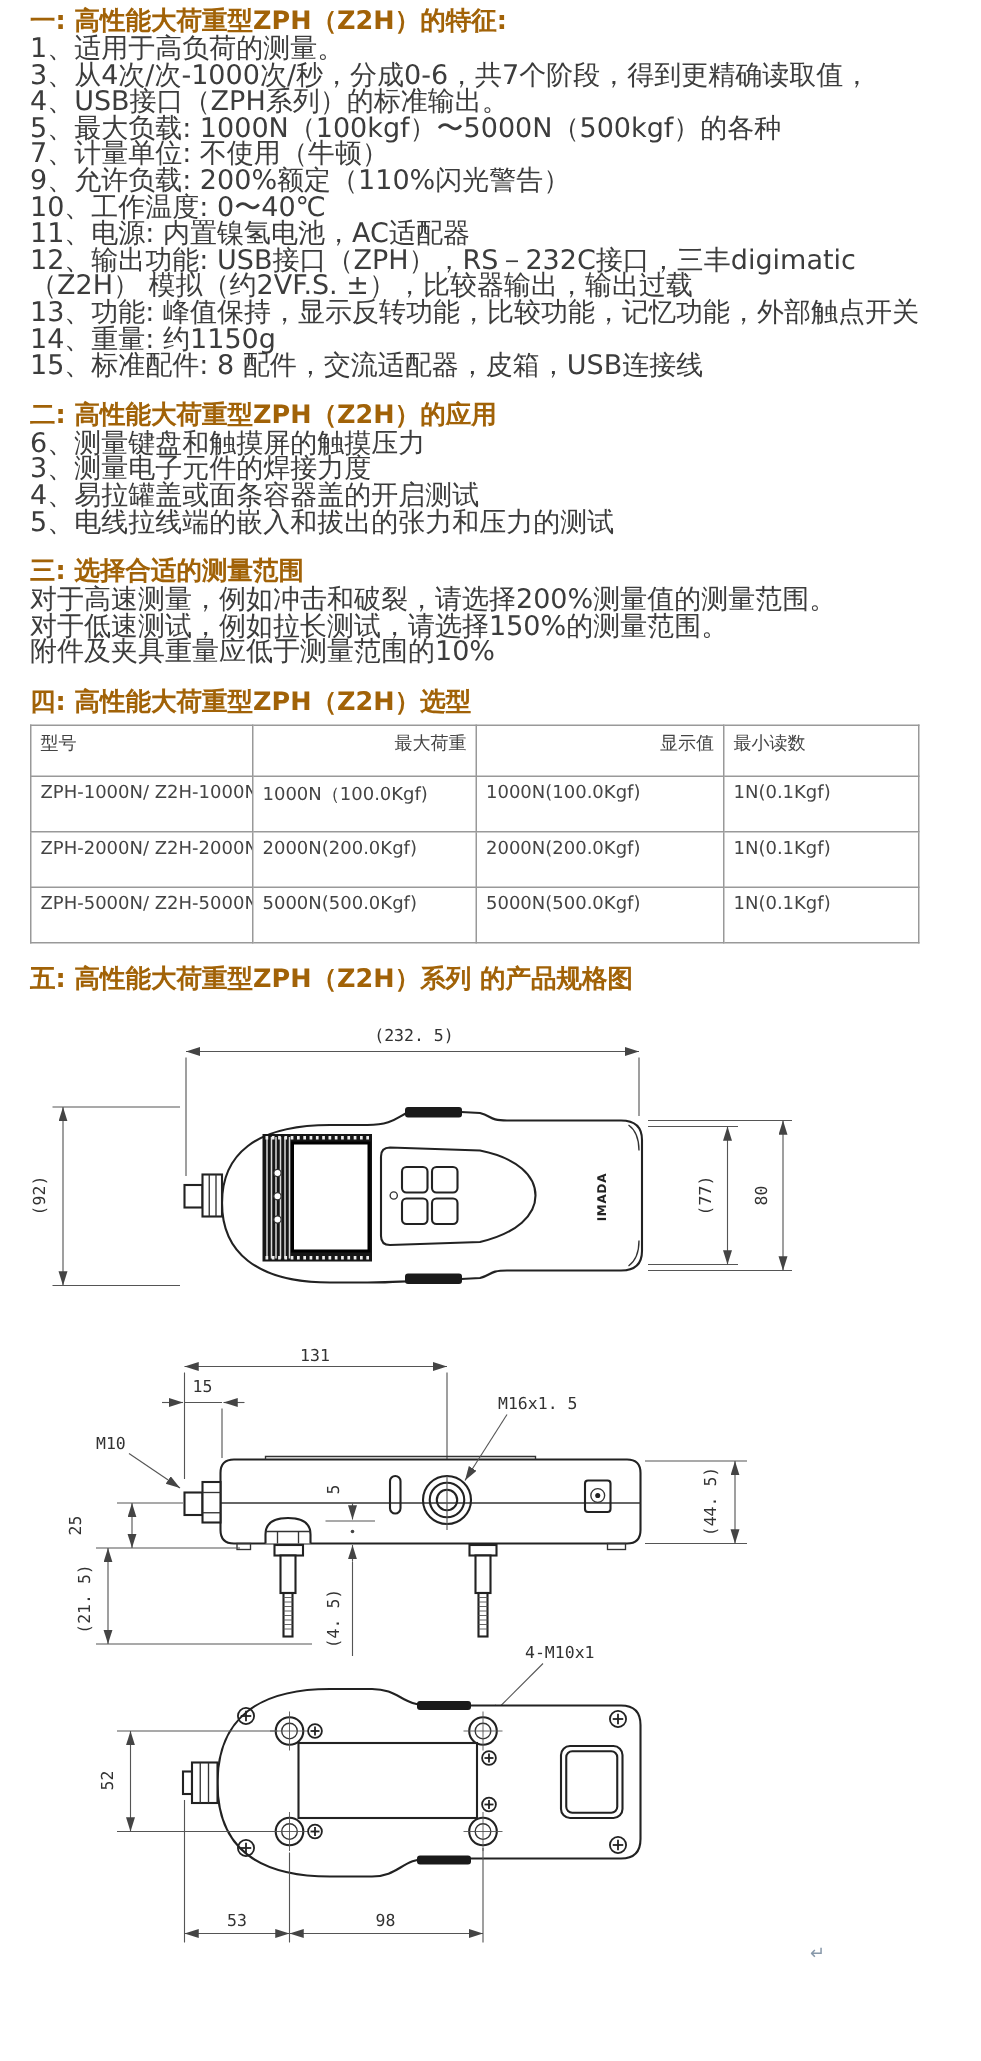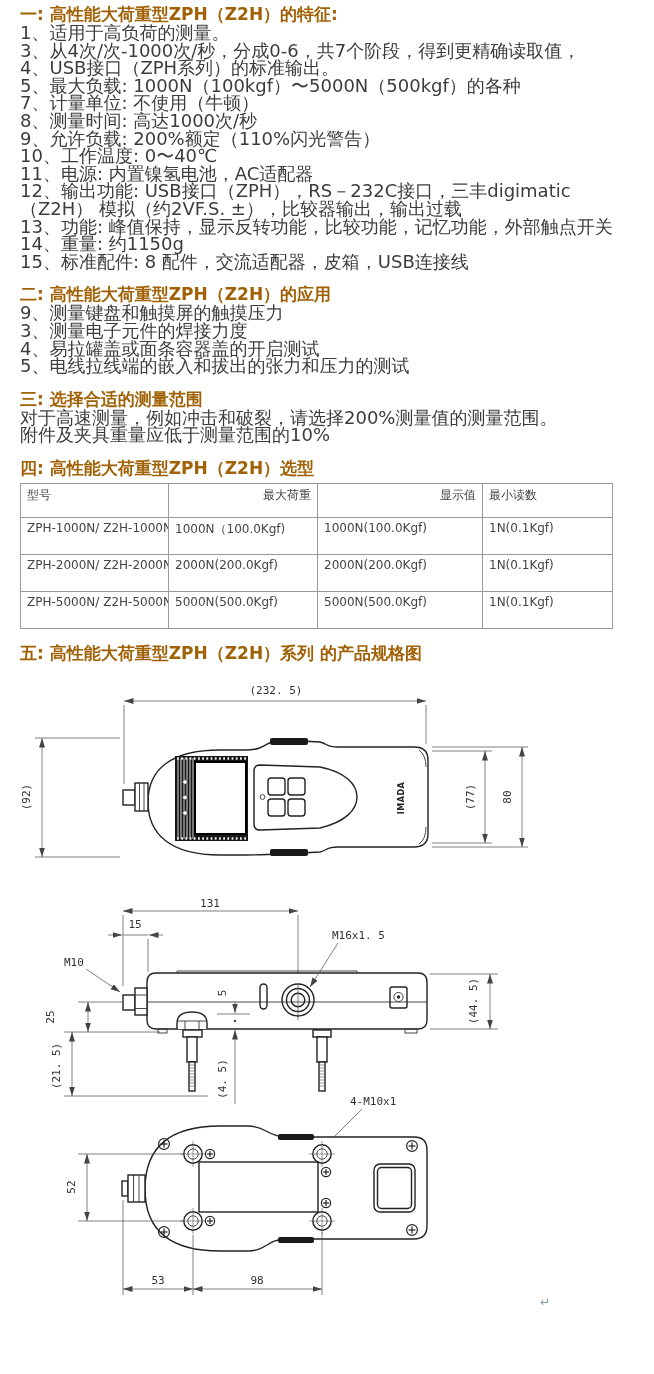--- a/index.html
+++ b/index.html
@@ -29,41 +29,41 @@
 
 <div class="page">
 
   <div>
     <p class="sec-title first">一: 高性能大荷重型ZPH（Z2H）的特征:</p>
     <p class="line">1、适用于高负荷的测量。</p>
     <p class="line">3、从4次/次-1000次/秒，分成0-6，共7个阶段，得到更精确读取值，</p>
     <p class="line">4、USB接口（ZPH系列）的标准输出。</p>
     <p class="line">5、最大负载: 1000N（100kgf）〜5000N（500kgf）的各种</p>
     <p class="line">7、计量单位: 不使用（牛顿）</p>
-    <p class="line">8、测量时间: 高达1000次/秒</p>
     <p class="line">9、允许负载: 200%额定（110%闪光警告）</p>
     <p class="line">10、工作温度: 0〜40℃</p>
     <p class="line">11、电源: 内置镍氢电池，AC适配器</p>
     <p class="line">12、输出功能: USB接口（ZPH），RS－232C接口，三丰digimatic（Z2H） 模拟（约2VF.S. ±），比较器输出，输出过载</p>
     <p class="line">13、功能: 峰值保持，显示反转功能，比较功能，记忆功能，外部触点开关</p>
     <p class="line">14、重量: 约1150g</p>
     <p class="line">15、标准配件: 8 配件，交流适配器，皮箱，USB连接线</p>
   </div>
 
   <div>
     <p class="sec-title">二: 高性能大荷重型ZPH（Z2H）的应用</p>
-    <p class="line">9、测量键盘和触摸屏的触摸压力</p>
+    <p class="line">6、测量键盘和触摸屏的触摸压力</p>
     <p class="line">3、测量电子元件的焊接力度</p>
     <p class="line">4、易拉罐盖或面条容器盖的开启测试</p>
     <p class="line">5、电线拉线端的嵌入和拔出的张力和压力的测试</p>
   </div>
 
   <div>
     <p class="sec-title">三: 选择合适的测量范围</p>
     <p class="line">对于高速测量，例如冲击和破裂，请选择200%测量值的测量范围。</p>
+    <p class="line">对于低速测试，例如拉长测试，请选择150%的测量范围。</p>
     <p class="line">附件及夹具重量应低于测量范围的10%</p>
   </div>
 
   <div>
     <p class="sec-title">四: 高性能大荷重型ZPH（Z2H）选型</p>
     <table class="sel">
       <colgroup>
           <col style="width:148px">
           <col style="width:149px">
           <col style="width:165px">

